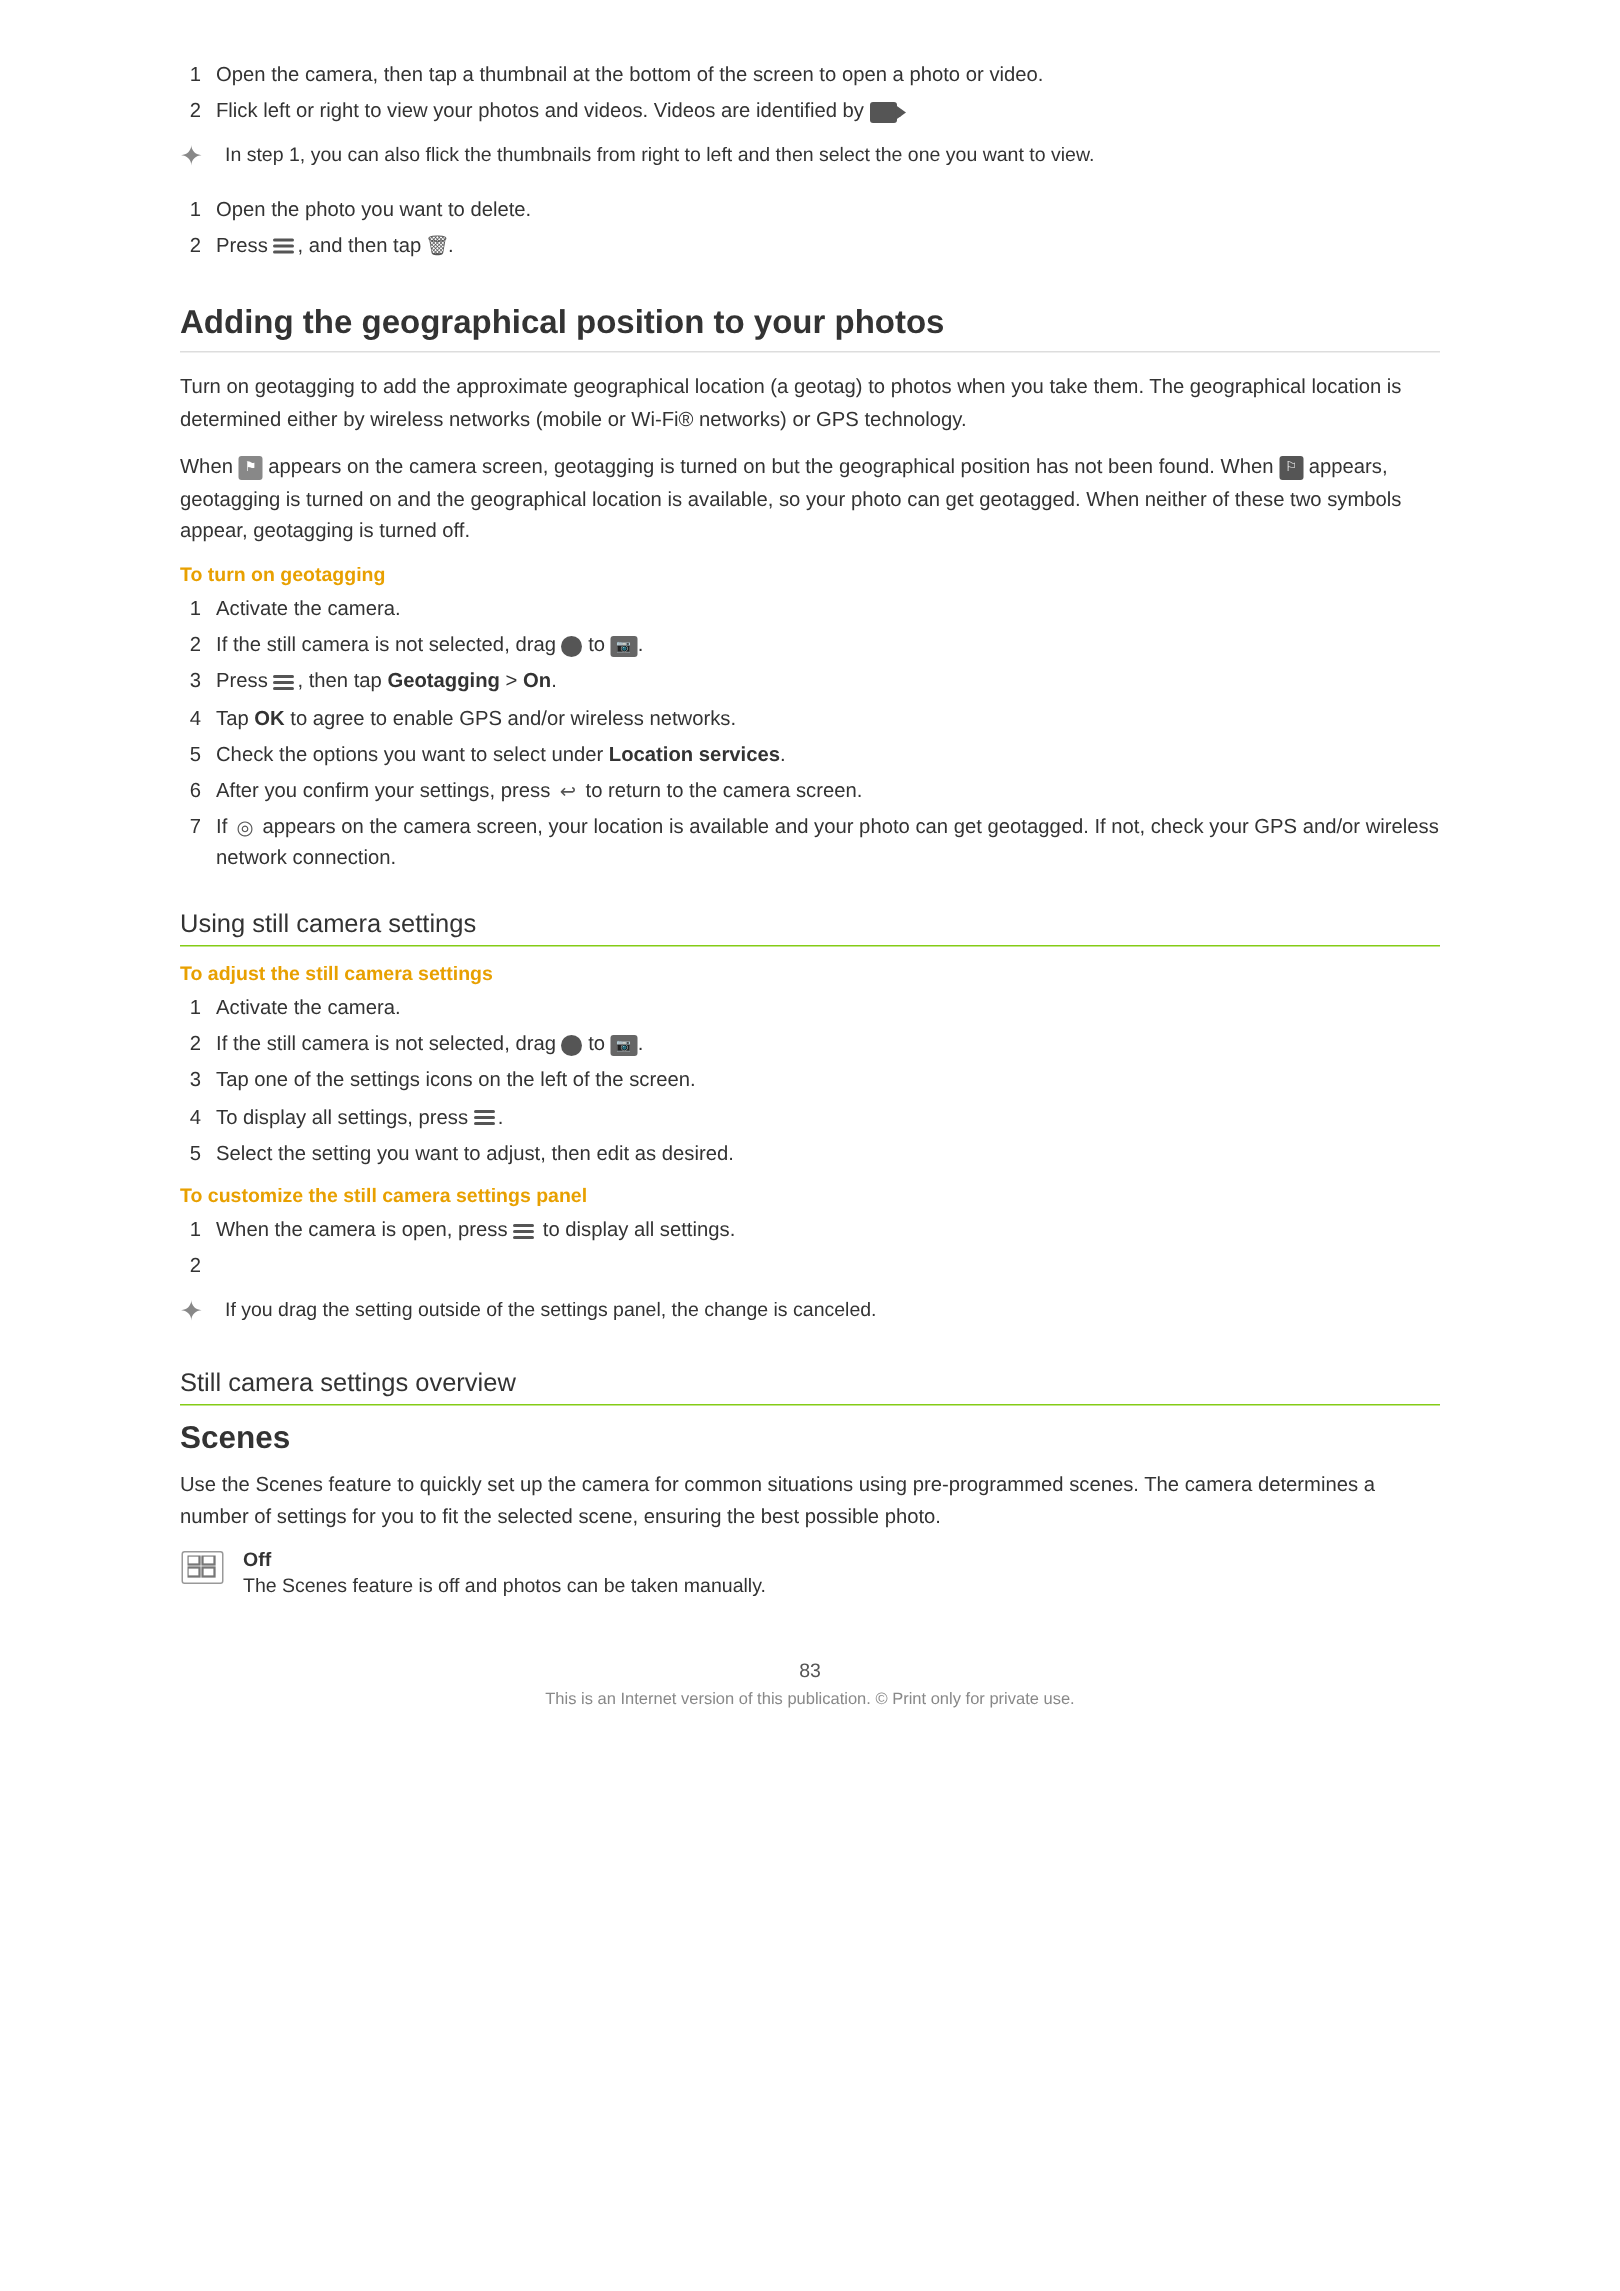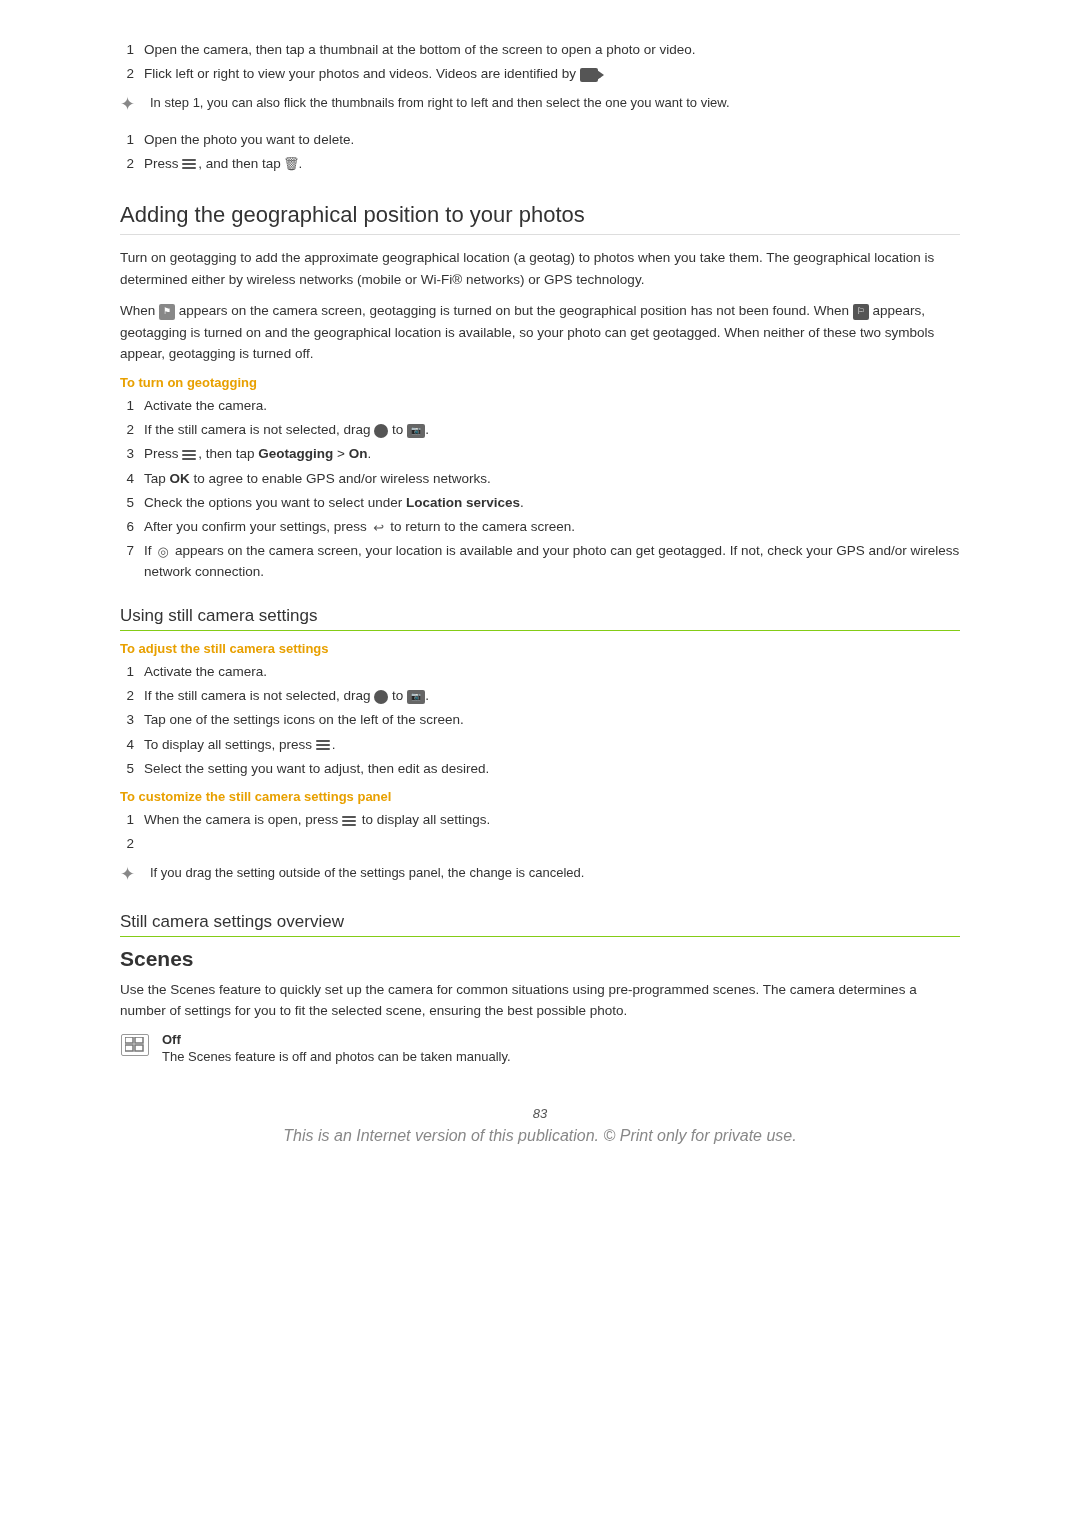--- a/index.html
+++ b/index.html
@@ -48,21 +48,21 @@
       color: #888;
       min-width: 20px;
       margin-top: -2px;
     }
     .tip-text {
       font-size: 13px;
       line-height: 1.5;
     }
     .main-heading {
       font-size: 22px;
-      font-weight: normal;
+      font-weight: bold;
       color: #333;
       border-bottom: 1px solid #ddd;
       padding-bottom: 6px;
       margin-top: 28px;
       margin-bottom: 12px;
     }
     .sub-heading {
       font-size: 17px;
       font-weight: normal;
       color: #333;
@@ -185,30 +185,29 @@
       color: #555;
       font-size: 13px;
     }
     .bold { font-weight: bold; }
     .page-footer {
       text-align: center;
       margin-top: 40px;
       font-size: 12px;
       color: #777;
       border-top: none;
-      font-style: italic;
     }
     .page-number {
       text-align: center;
       font-size: 13px;
       color: #555;
       margin-bottom: 6px;
     }
     .footer-note {
-      font-size: 16px;
+      font-size: 11px;
       color: #888;
     }
     .scenes-item {
       display: flex;
       gap: 12px;
       margin-top: 10px;
       align-items: flex-start;
     }
     .scenes-icon-wrap {
       min-width: 30px;

